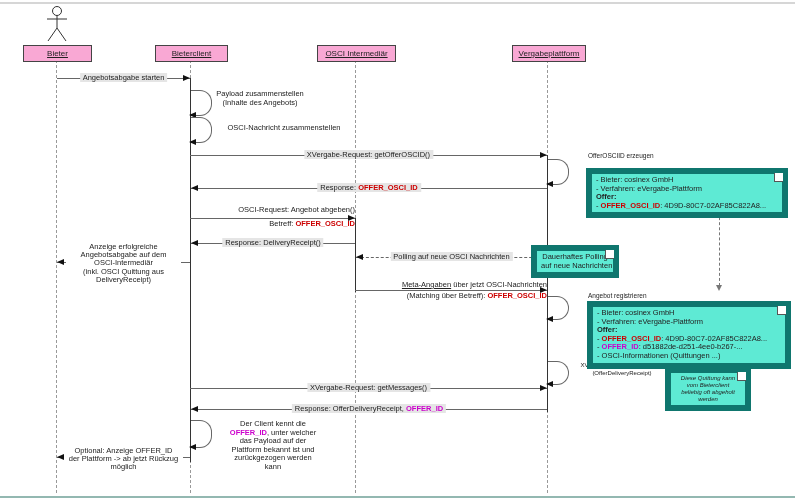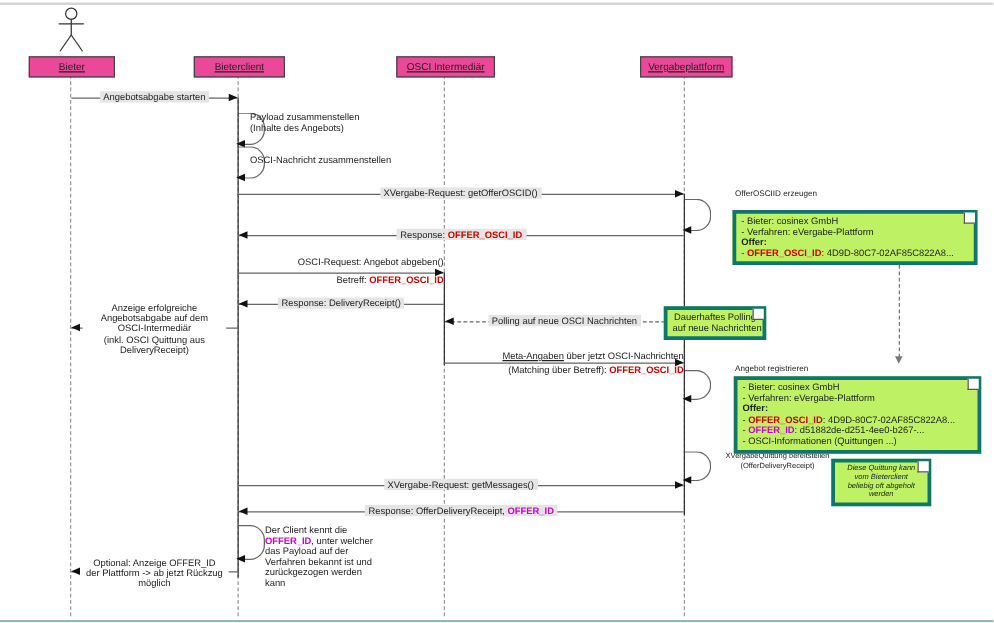--- a/index.html
+++ b/index.html
@@ -1,40 +1,40 @@
 <!DOCTYPE html>
 <html style="--highlight-red: #cc0000; --highlight-magenta: #cc00cc; --top-border: #d6d6d6; --bottom-border: #93b8b1;"><head>
 <meta charset="utf-8">
 <style>
   html,body{margin:0;padding:0;background:#fff}
   .stage{position:relative;width:795px;height:498px;background:#fff;overflow:hidden;
          font-family:"Liberation Sans",sans-serif;color:#222}
   .topline{position:absolute;left:0;top:2px;width:100%;height:2px;background:var(--top-border,#d6d6d6)}
   .bottomline{position:absolute;left:0;bottom:0;width:100%;height:2px;background:var(--bottom-border,#93b8b1)}
-  .head{position:absolute;top:45px;height:15px;background:#ec4899;border:1px solid #444;
+  .head{position:absolute;top:45px;height:15px;background:#f9a8d4;border:1px solid #444;
         display:flex;align-items:center;justify-content:center;font-size:8px;z-index:5}
   .head span{text-decoration:underline;white-space:nowrap}
   .lifeline{position:absolute;top:60px;height:433px;width:0;border-left:1px dashed #999}
   .act{position:absolute;width:0;border-left:1px solid #333}
   .msg{position:absolute}
   .hline{position:absolute;left:0;right:0;height:0;border-top:1px solid #666}
   .hline.dashed{border-top-style:dashed}
   .ah{position:absolute;width:0;height:0;border-top:3px solid transparent;border-bottom:3px solid transparent}
   .ah.r{right:0;border-left:7px solid #111}
   .ah.l{left:0;border-right:7px solid #111}
   .mlabel{position:absolute;left:50%;transform:translateX(-50%);background:#e5e5e5;padding:0 3px;
           font-size:7.5px;line-height:9px;white-space:nowrap}
   .above{position:absolute;left:0;right:0;text-align:right;font-size:7.5px;line-height:8px;white-space:nowrap}
   .loop{position:absolute;width:20px;border:1px solid #666;border-left:none;border-radius:0 12px 12px 0}
   .loop .ah{position:absolute;left:-2px;bottom:-3px;border-right:7px solid #111;
             border-top:3px solid transparent;border-bottom:3px solid transparent}
-  .selflabel{position:absolute;font-size:7.5px;line-height:8.5px;text-align:left}
+  .selflabel{position:absolute;font-size:7.5px;line-height:8.5px;text-align:center}
   .blocklabel{position:absolute;background:#fff;text-align:center;font-size:7.5px;line-height:8.2px;z-index:2}
   .annlabel{position:absolute;font-size:6.5px;line-height:7.5px;white-space:nowrap}
-  .note{position:absolute;background:#bef264;border:3px solid #0f766e;padding:2px 4px;
+  .note{position:absolute;background:#5eead4;border:6px solid #0f766e;padding:2px 4px;
         font-size:7.5px;line-height:8.6px;z-index:4;white-space:nowrap}
   .note.center{text-align:center}
   .note.small{font-size:6px;font-style:italic;line-height:7px;text-align:center}
   .fold{position:absolute;top:-1px;right:-1px;width:8px;height:8px;background:#fff;
         border-left:1px solid #555;border-bottom:1px solid #555}
   .red{color:var(--highlight-red,#c00);font-weight:bold}
   .mag{color:var(--highlight-magenta,#c0c);font-weight:bold}
   .b{font-weight:bold}
   .bu{font-weight:normal;text-decoration:underline}
   .vdash{position:absolute;width:0;border-left:1px dashed #777}
@@ -89,21 +89,21 @@
     <div class="ah"></div>
   </div>
   <div class="selflabel" style="left:200px;top:90px;width:120px">
     <div>Payload zusammenstellen</div>
     <div>(Inhalte des Angebots)</div>
   </div>
 
   <div class="loop" style="left:191px;top:117px;height:24px">
     <div class="ah"></div>
   </div>
-  <div class="selflabel" style="left:200px;top:124px;width:140px">OSCI-Nachricht zusammenstellen</div>
+  <div class="selflabel" style="left:214px;top:124px;width:140px">OSCI-Nachricht zusammenstellen</div>
 
   <div class="msg" style="left:190px;top:149px;width:357px">
     <div class="hline" style="top:6px"></div>
     <div class="ah r" style="top:3px"></div>
     <div class="mlabel" style="top:1px">XVergabe-Request: getOfferOSCID()</div>
   </div>
 
   <div class="loop" style="left:548px;top:159px;height:24px">
     <div class="ah"></div>
   </div>
@@ -210,21 +210,21 @@
     <div class="mlabel" style="top:1px"><span>Response: OfferDeliveryReceipt, </span><span class="mag">OFFER_ID</span></div>
   </div>
 
   <div class="loop" style="left:191px;top:420px;height:26px">
     <div class="ah"></div>
   </div>
   <div class="selflabel" style="left:212px;top:420px;width:122px">
     <div>Der Client kennt die</div>
     <div><span class="mag">OFFER_ID</span><span>, unter welcher</span></div>
     <div>das Payload auf der</div>
-    <div>Verfahren bekannt ist und</div>
+    <div>Plattform bekannt ist und</div>
     <div>zurückgezogen werden</div>
     <div>kann</div>
   </div>
 
   <div class="msg" style="left:57px;top:447px;width:133px">
     <div class="hline" style="top:10px"></div>
     <div class="ah l" style="top:7px"></div>
     <div class="blocklabel" style="left:7px;right:7px;top:0">
       <div>Optional: Anzeige OFFER_ID</div>
       <div>der Plattform -&gt; ab jetzt Rückzug</div>

